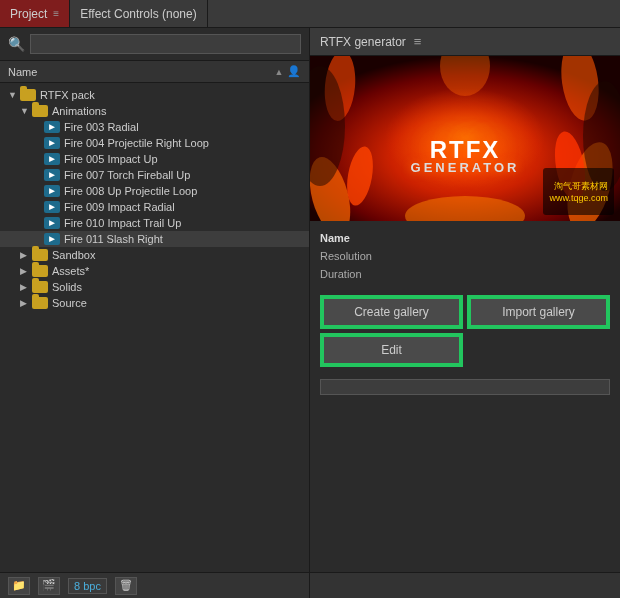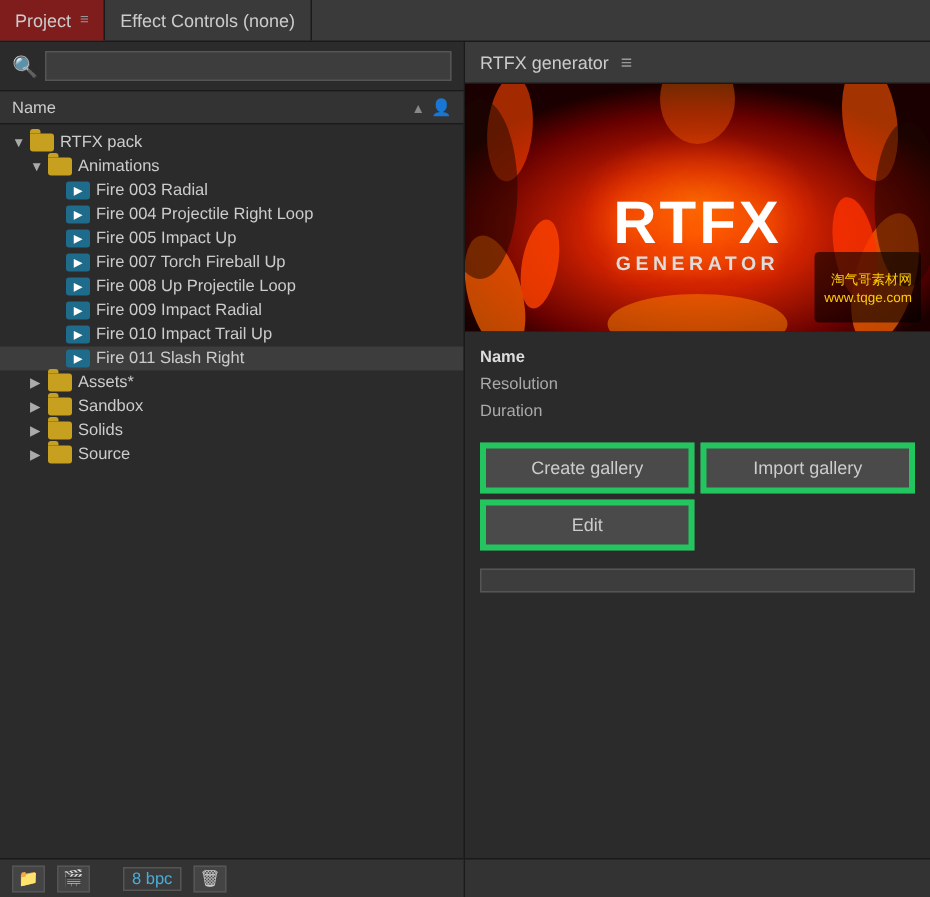--- a/index.html
+++ b/index.html
@@ -188,21 +188,20 @@
       cursor: pointer;
       color: #ccc;
       font-size: 11px;
     }
     .bpc-badge {
       background: #3a3a3a;
       border: 1px solid #555;
       color: #4aaedc;
       font-size: 11px;
       padding: 1px 5px;
-      margin-left: 14px;
     }
     .trash-btn {
       width: 22px;
       height: 18px;
       background: #444;
       border: 1px solid #555;
       display: flex;
       align-items: center;
       justify-content: center;
       cursor: pointer;
@@ -247,21 +246,21 @@
 
     .rtfx-logo {
       position: absolute;
       top: 50%;
       left: 50%;
       transform: translate(-50%, -50%);
       text-align: center;
       z-index: 10;
     }
     .rtfx-text {
-      font-size: 40px;
+      font-size: 24px;
       font-weight: 900;
       color: #ffffff;
       text-shadow: 0 0 20px #ff6600, 0 0 40px #ff3300;
       letter-spacing: 2px;
       font-family: Arial Black, Arial, sans-serif;
       margin-top: 32px;
     }
     .generator-text {
       font-size: 13px;
       font-weight: bold;
@@ -421,27 +420,27 @@
       </div>
       <div class="tree-item indent-3 selected">
         <span class="arrow none"></span>
         <span class="comp-icon">▶</span>
         <span>Fire 011 Slash Right</span>
       </div>
 
       <div class="tree-item indent-2">
         <span class="arrow closed"></span>
         <span class="folder-icon"></span>
-        <span>Assets*</span>
+        <span>Sandbox</span>
       </div>
 
       <div class="tree-item indent-2">
         <span class="arrow closed"></span>
         <span class="folder-icon"></span>
-        <span>Sandbox</span>
+        <span>Assets*</span>
       </div>
 
       <div class="tree-item indent-2">
         <span class="arrow closed"></span>
         <span class="folder-icon"></span>
         <span>Solids</span>
       </div>
 
       <div class="tree-item indent-2">
         <span class="arrow closed"></span>

